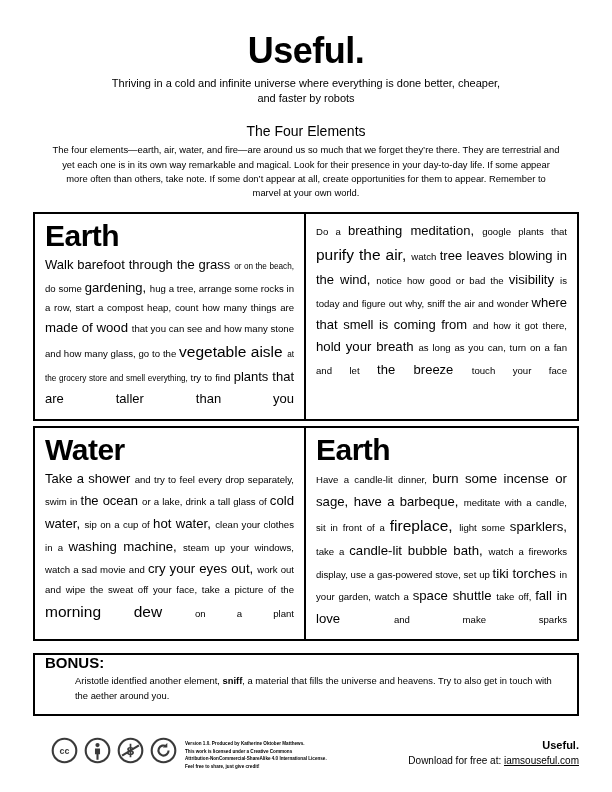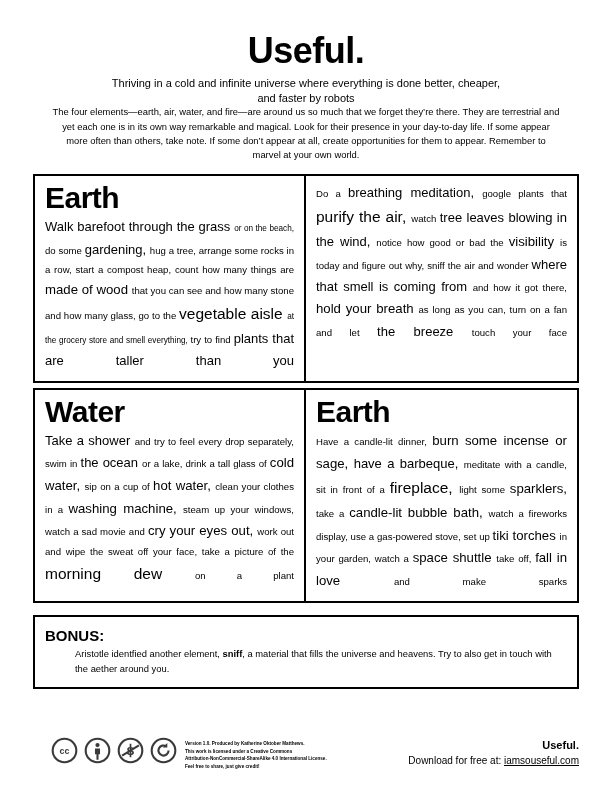--- a/index.html
+++ b/index.html
@@ -103,21 +103,21 @@
   .cell-body .w3 { font-size: 13px; }
   .cell-body .w4 { font-size: 13.2px; }
   .cell-body .w5 { font-size: 15.5px; }
 
   
   .bonus {
     margin: 12px auto 0 auto;
     width: 546px;
     border: 2px solid #000;
     box-sizing: border-box;
-    padding: 11px 10px 10px 10px;
+    padding: 0 10px 10px 10px;
   }
   .bonus-title {
     font-size: 15px;
     font-weight: bold;
     margin: 0 0 3px 0;
     line-height: 1.1;
   }
   .bonus-body {
     font-size: 9.4px;
     line-height: 1.55;
@@ -183,20 +183,21 @@
 </head>
 <body>
 
 <div class="page">
 
   <div class="masthead">
     <div class="title">Useful.</div>
     <div class="tagline">Thriving in a cold and infinite universe where everything is done better, cheaper, and faster by robots</div>
   </div>
 
+  <div class="section-head">The Four Elements</div>
   <div class="intro">The four elements—earth, air, water, and fire—are around us so much that we forget they’re there. They are terrestrial and yet each one is in its own way remarkable and magical. Look for their presence in your day-to-day life. If some appear more often than others, take note. If some don’t appear at all, create opportunities for them to appear. Remember to marvel at your own world.</div>
 
   <div class="grid-wrap">
 
     <div class="row">
       <div class="cell left">
         <div class="cell-title">Earth</div>
         <div class="cell-body"><span class="w3">Walk barefoot through the grass </span><span class="w1">or on the beach, </span><span class="w2">do some </span><span class="w3">gardening, </span><span class="w2">hug a tree, arrange some rocks in a row, start a compost heap, count how many things are </span><span class="w4">made of wood </span><span class="w2">that you can see and how many stone and how many glass, go to the </span><span class="w5">vegetable aisle </span><span class="w1">at the grocery store and smell everything, </span><span class="w2">try to find </span><span class="w3">plants that are taller than you</span></div>
       </div>
       <div class="cell">

